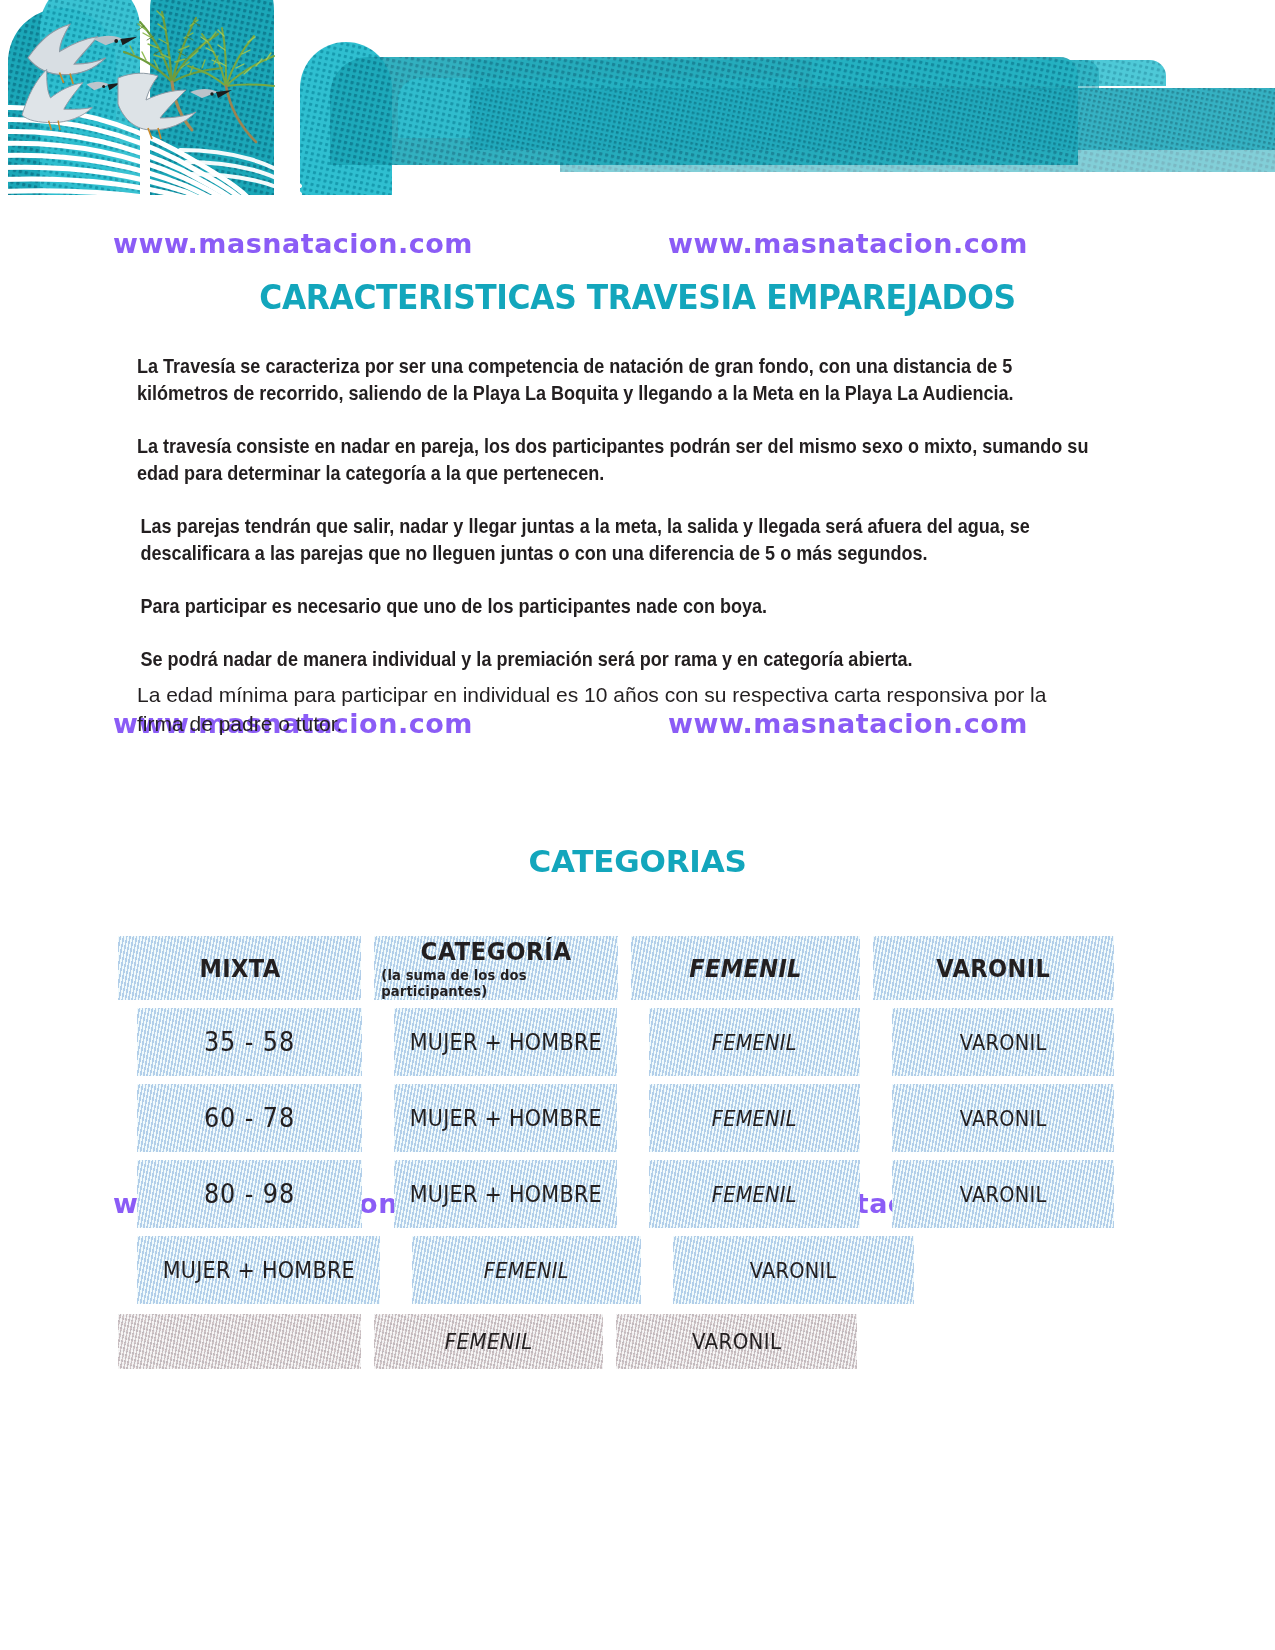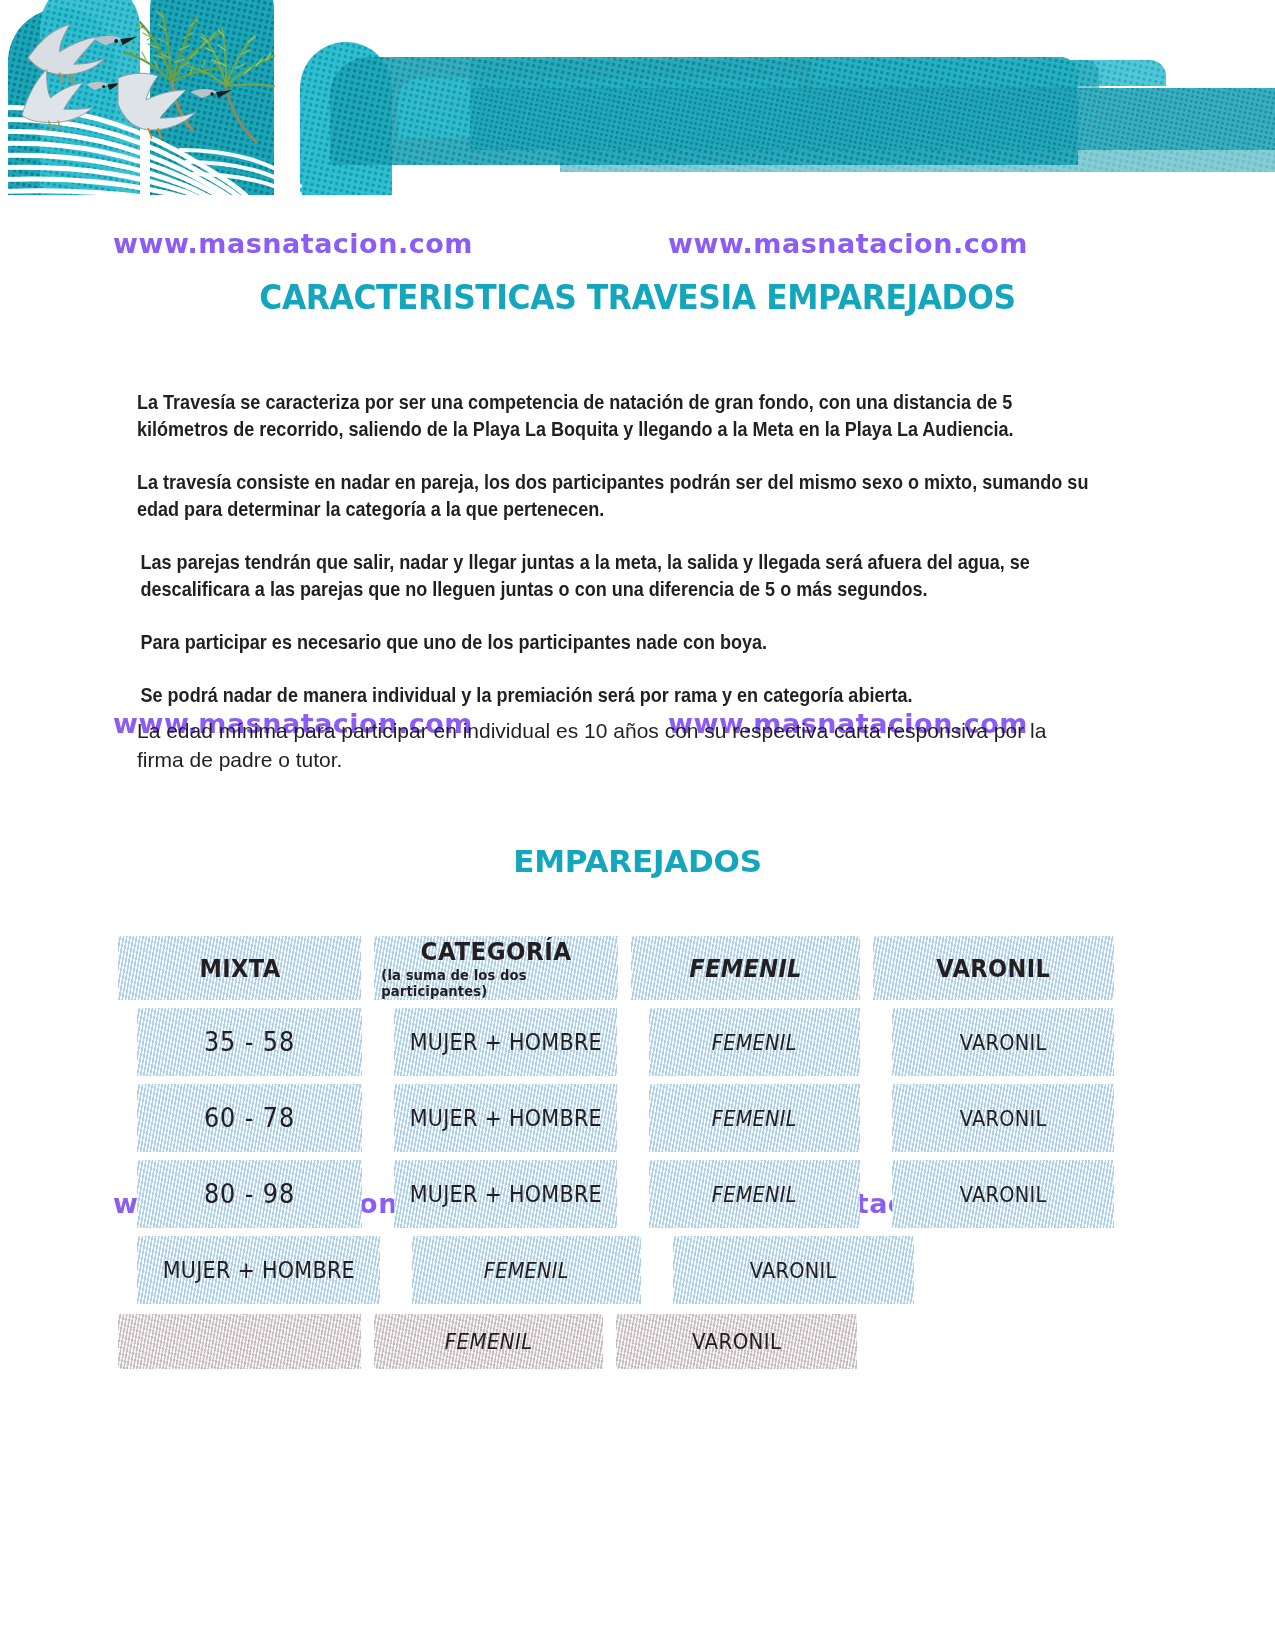--- a/index.html
+++ b/index.html
@@ -51,21 +51,21 @@
     font-family: "DejaVu Sans", sans-serif;
     font-size: 33px;
     font-weight: 700;
     letter-spacing: -0.4px;
     transform: scaleX(0.95);
   }
 
   .body-copy {
     position: absolute;
     left: 137px;
-    top: 388px;
+    top: 352px;
     width: 955px;
   }
   .para {
     color: #231f20;
     font-family: "Liberation Sans Narrow", "Liberation Sans", sans-serif;
     font-size: 20.5px;
     line-height: 27px;
     font-weight: 700;
     margin: 0 0 26px 0;
     transform-origin: left top;
@@ -326,21 +326,21 @@
 
 <div class="body-copy">
   <p class="para squeeze">La Travesía se caracteriza por ser una competencia de natación de gran fondo, con una distancia de 5 kilómetros de recorrido, saliendo de la Playa La Boquita y llegando a la Meta en la Playa La Audiencia.</p>
   <p class="para squeeze">La travesía consiste en nadar en pareja,   los dos participantes podrán ser del mismo sexo o mixto, sumando su edad para determinar la categoría a la que pertenecen.</p>
   <p class="para squeeze p-indent">Las parejas tendrán que salir, nadar y llegar juntas a la meta, la salida y llegada  será afuera del agua,  se descalificara a las parejas que no lleguen juntas o con una diferencia  de 5 o más segundos.</p>
   <p class="para squeeze p-indent">Para participar es necesario que  uno de los participantes  nade con boya.</p>
   <p class="para squeeze p-indent" style="margin-bottom:8px;">Se podrá nadar de manera individual y la premiación será por  rama y en  categoría abierta.</p>
   <p class="para last">La edad mínima para participar en individual es 10 años con su respectiva carta responsiva por la firma de padre o tutor.</p>
 </div>
 
-<div class="section-title">EMPAREJADOS</div>
+<div class="section-title">CATEGORIAS</div>
 
 <div class="cat-table">
 
   <div class="t-row head">
     <div class="t-cell c2">
       <div class="h-col">MIXTA</div>
     </div>
     <div class="t-cell c1">
       <div class="h-main">CATEGORÍA</div>
       <div class="h-sub">(la suma de los dos participantes)</div>

